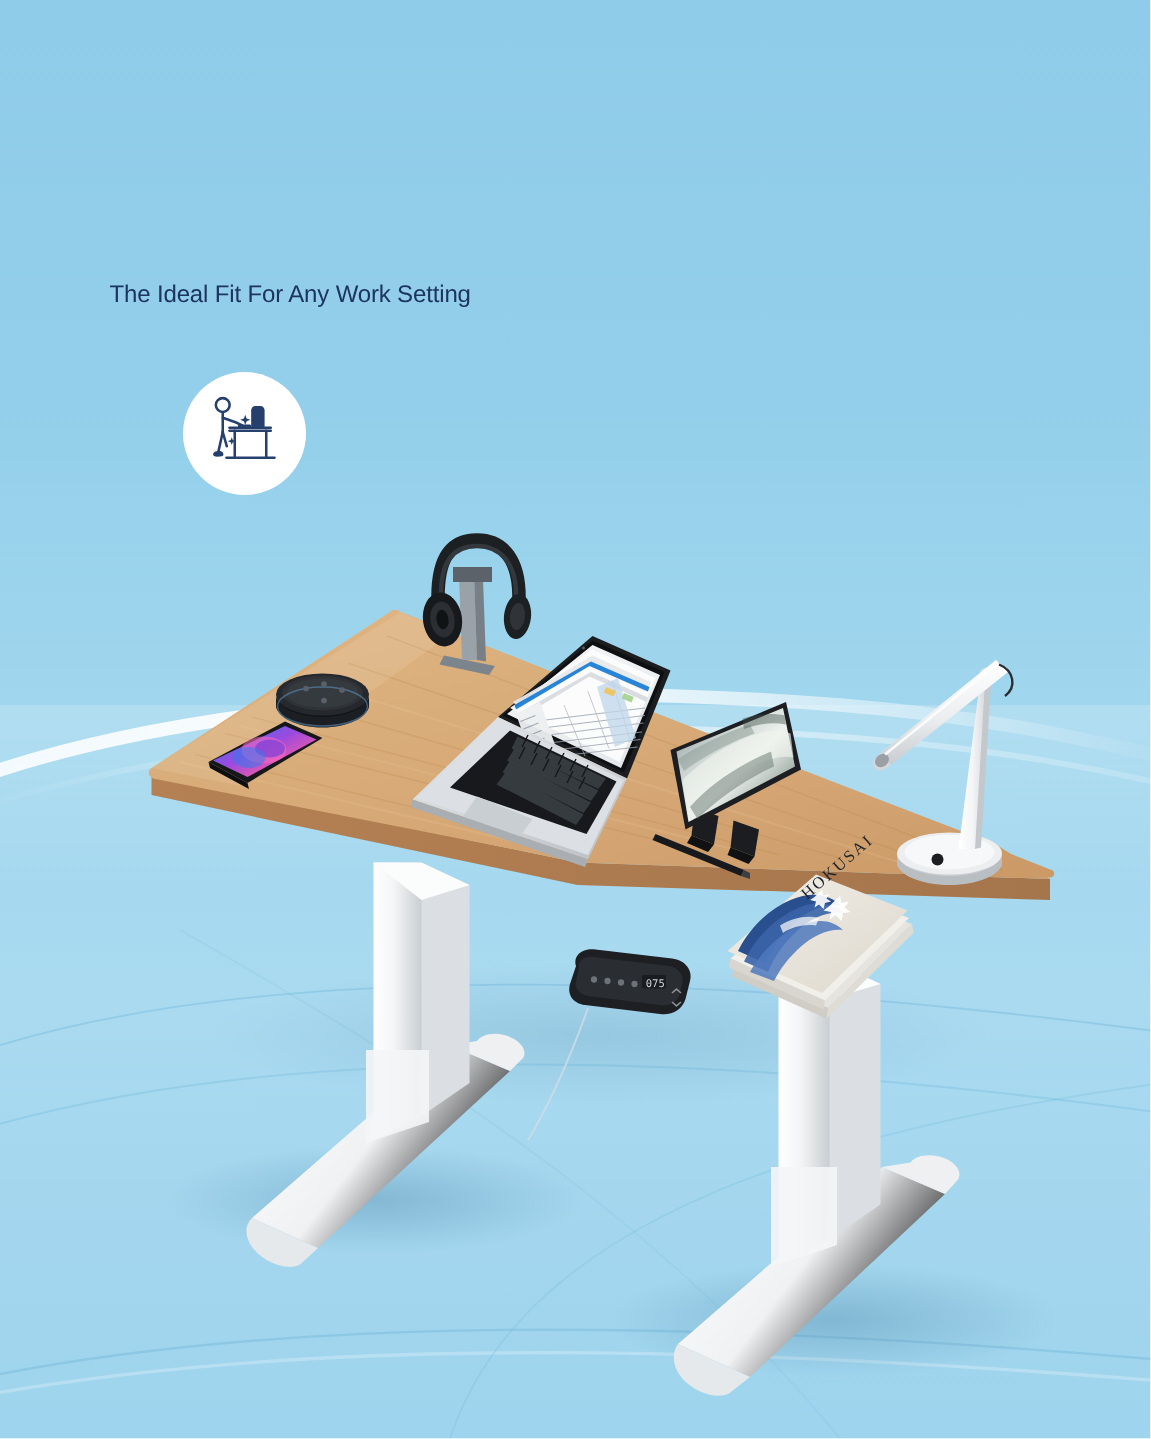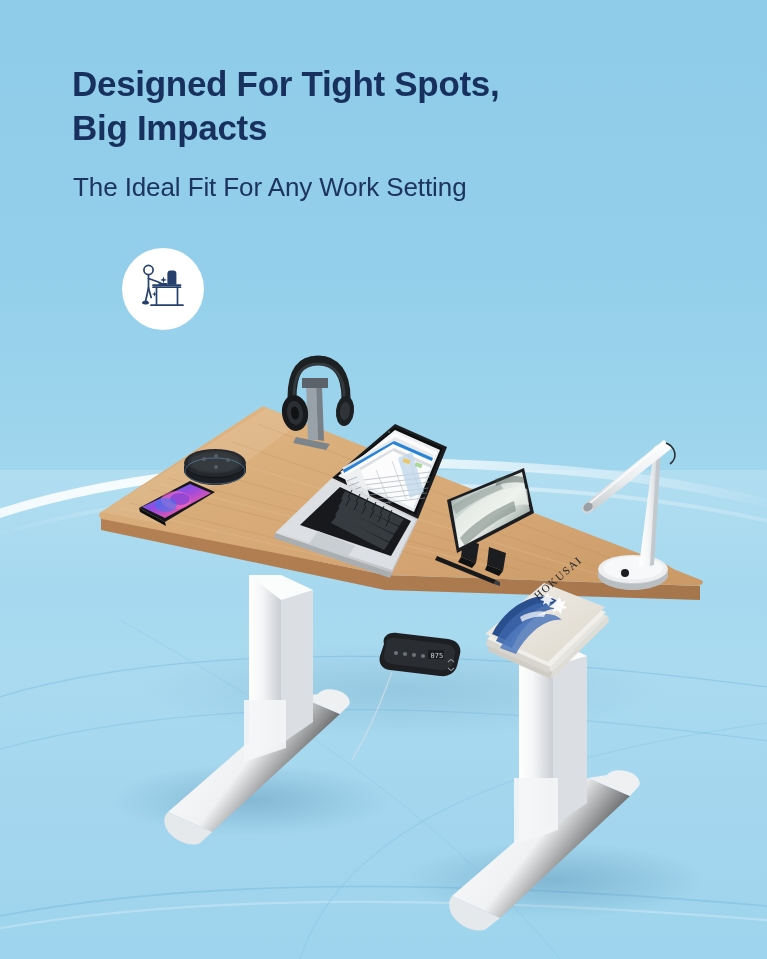--- a/index.html
+++ b/index.html
@@ -29,22 +29,22 @@
     font-size: 35px;
     line-height: 44px;
     font-weight: bold;
     letter-spacing: -0.3px;
     color: #18305e;
     white-space: pre-line;
   }
   .subhead {
     position: absolute;
     left: 73px;
-    top: 170px;
-    font-size: 26px;
+    top: 180px;
+    font-size: 16px;
     line-height: 34px;
     font-weight: normal;
     letter-spacing: -0.1px;
     color: #1d3460;
   }
 
   
   .feature {
     position: absolute;
     left: 62px;
@@ -106,22 +106,20 @@
 
       <path d="M-10,700 C150,648 420,640 790,690" stroke="#7fc0e0" stroke-opacity="0.55" stroke-width="1.2" fill="none"></path>
       <path d="M-10,752 C170,700 430,694 790,744" stroke="#7fc0e0" stroke-opacity="0.45" stroke-width="1.2" fill="none"></path>
       <path d="M-10,918 C180,880 430,876 790,908" stroke="#7cbcdd" stroke-opacity="0.55" stroke-width="1.6" fill="none"></path>
       <path d="M-10,930 C180,896 430,892 790,922" stroke="#ffffff" stroke-opacity="0.25" stroke-width="2.2" fill="none"></path>
       <path d="M300,959 C340,840 480,760 790,720" stroke="#7fc0e0" stroke-opacity="0.35" stroke-width="1.2" fill="none"></path>
       <path d="M120,620 C260,700 430,800 560,959" stroke="#7fc0e0" stroke-opacity="0.22" stroke-width="1.2" fill="none"></path>
     </svg>
   </div>
 
-  <div class="headline">Designed For Tight Spots,
-Big Impacts</div>
   <div class="subhead">The Ideal Fit For Any Work Setting</div>
 
   <div class="feature">
     <div class="feature-circle">
       <span>
         <svg width="56" height="52" viewBox="0 0 56 52" fill="none" stroke="#26406e" stroke-width="1.7" stroke-linecap="round" stroke-linejoin="round">
 
           <circle cx="13.5" cy="9" r="4.6" fill="#ffffff"></circle>
 
           <path d="M13.5 13.8 L13.5 27"></path>

